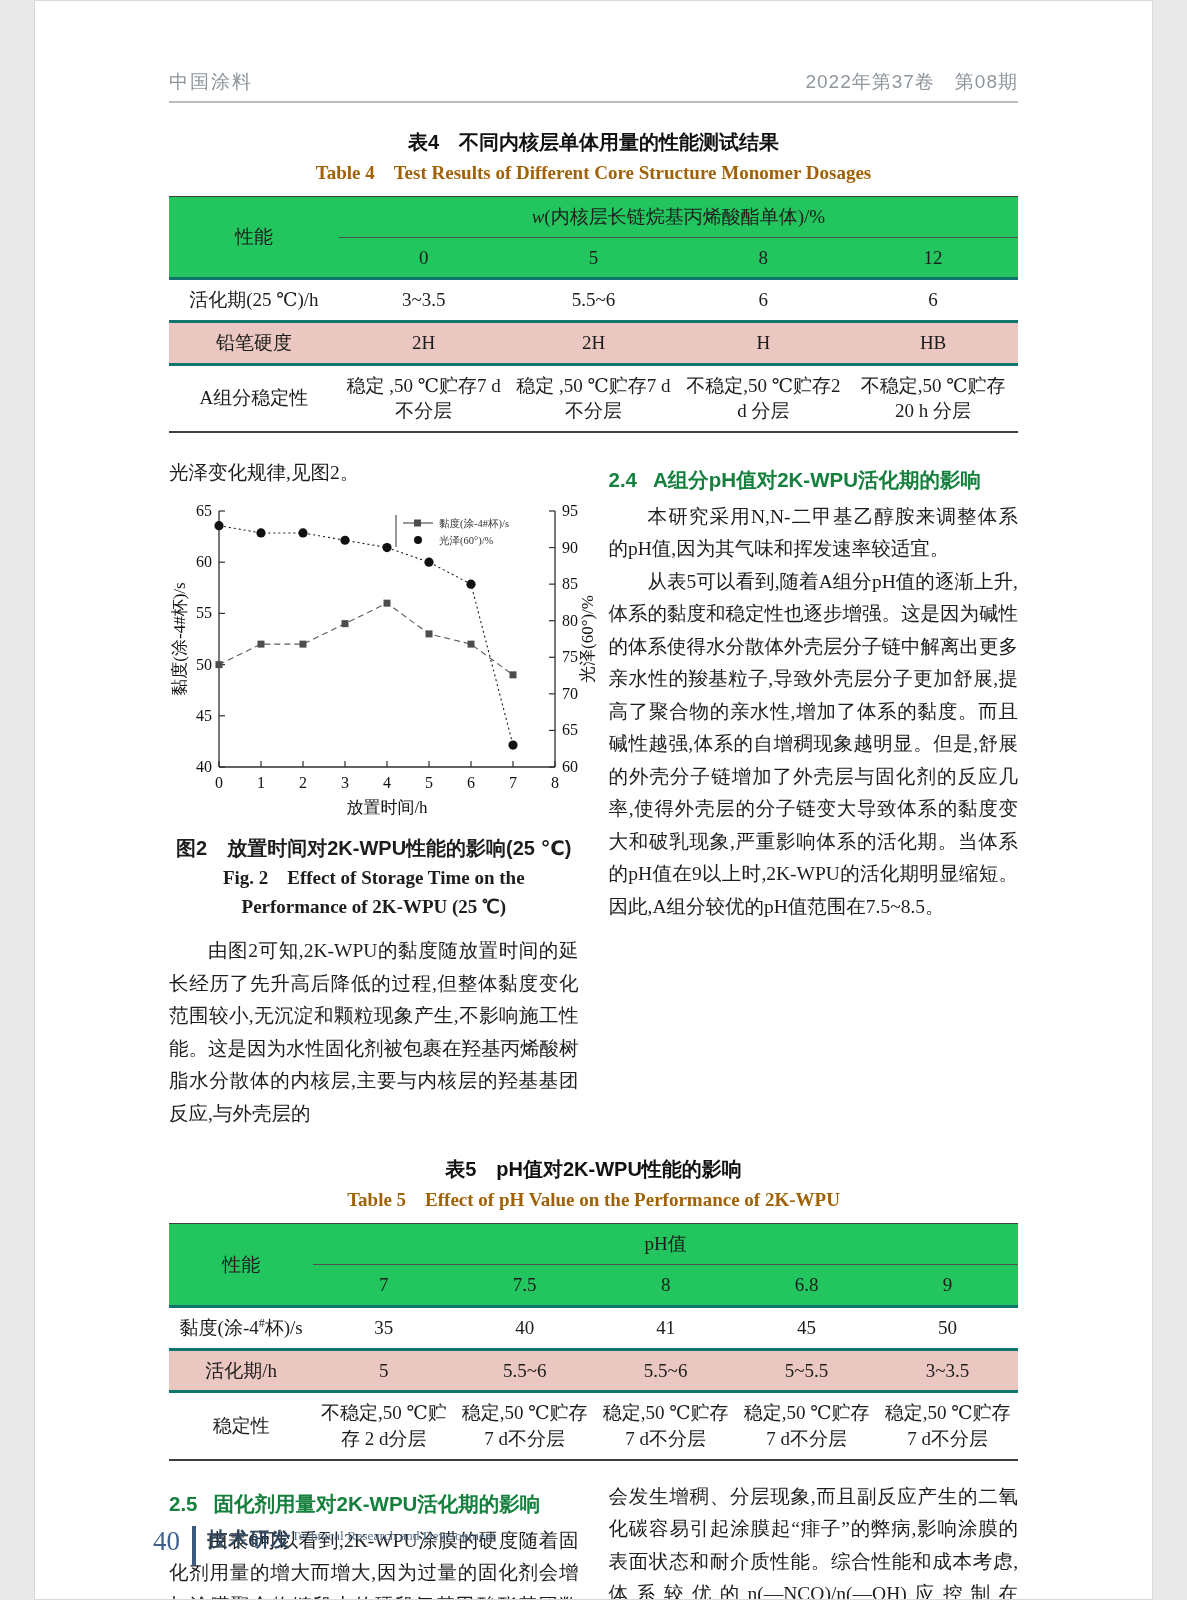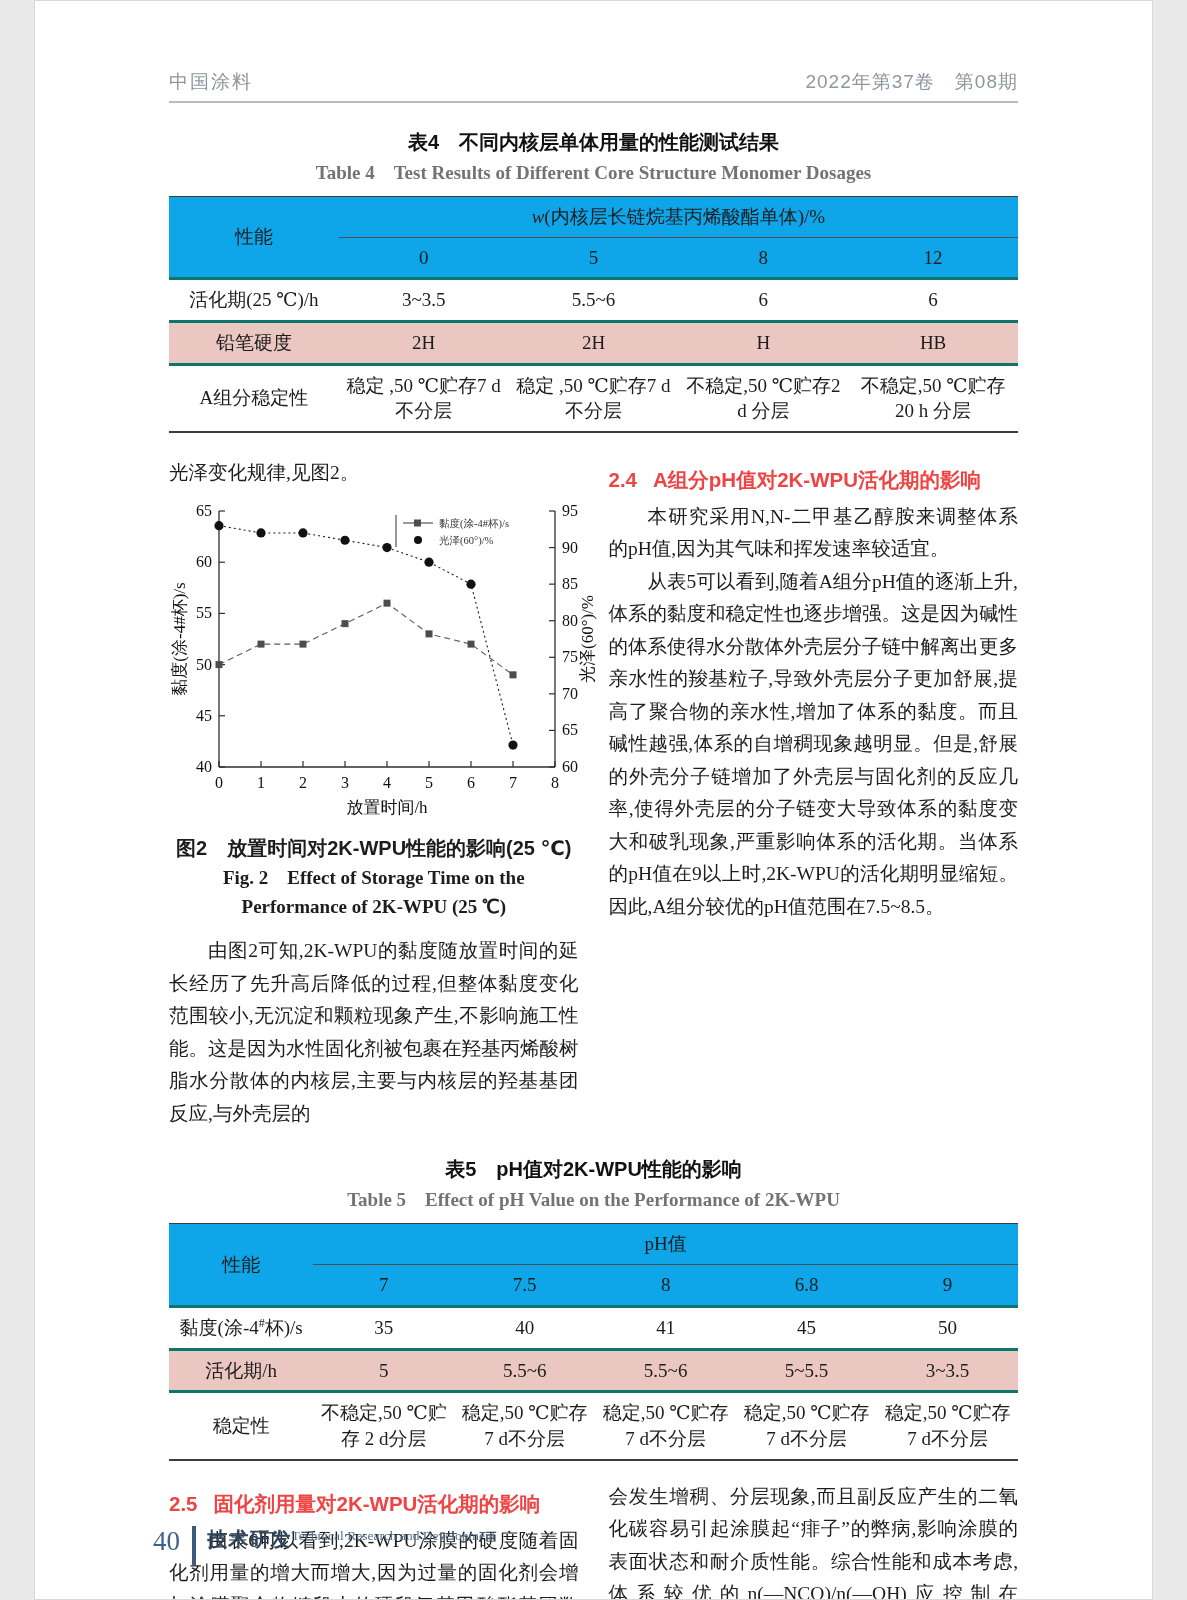--- a/index.html
+++ b/index.html
@@ -12,36 +12,36 @@
   
   .page-header{display:flex;justify-content:space-between;align-items:flex-end;
     border-bottom:2px solid #b9bdc2;padding-bottom:6px;
     font-family:"Liberation Sans","DejaVu Sans",sans-serif;
     color:#8e969e;font-size:19px;letter-spacing:2px;}
   .page-header .issue{letter-spacing:1px;}
   
   .tbl-title-cn{font-family:"Liberation Sans","DejaVu Sans",sans-serif;font-weight:bold;
     font-size:20px;text-align:center;margin:26px 0 4px;color:#111;}
   .tbl-title-en{font-family:"Liberation Serif",serif;font-weight:bold;
-    font-size:19px;text-align:center;margin:0 0 10px;color:#737373;}
+    font-size:19px;text-align:center;margin:0 0 10px;color:#a16207;}
   table{width:100%;border-collapse:collapse;font-size:19px;
     border-top:1.5px solid #3e3e3e;border-bottom:2px solid #3e3e3e;table-layout:fixed;}
   th,td{text-align:center;padding:7px 4px;font-weight:normal;line-height:1.35;}
-  thead th{background:#0ea5e9;}
+  thead th{background:#22c55e;}
   th.group-th{border-bottom:1px solid #4f4f4f;}
   tbody td{border-top:3px solid #0f766e;}
   tr.row-alt td{background:#eac7c0;}
   sup{font-size:12px;}
   
   .cols{display:flex;gap:30px;margin-top:24px;}
   .col{flex:1;min-width:0;}
   .para{font-size:19.5px;line-height:32.5px;text-align:justify;text-indent:2em;margin:0;}
   .para.noindent{text-indent:0;}
   .sec-head{font-family:"Liberation Sans","DejaVu Sans",sans-serif;font-weight:bold;
-    color:#ef4444;font-size:20.5px;margin:9px 0 7px;display:flex;gap:16px;align-items:baseline;}
+    color:#15803d;font-size:20.5px;margin:9px 0 7px;display:flex;gap:16px;align-items:baseline;}
   
   .figure{margin-top:8px;}
   .fig-cap-cn{font-family:"Liberation Sans","DejaVu Sans",sans-serif;font-weight:bold;
     font-size:20px;text-align:center;margin:2px 0 2px;}
   .fig-cap-en{font-family:"Liberation Serif",serif;font-weight:bold;
     font-size:19px;text-align:center;margin:0 0 14px;line-height:1.5;}
   
   .page-footer{position:absolute;left:118px;bottom:34px;display:flex;gap:12px;align-items:stretch;}
   .page-footer .pgnum{font-size:27px;color:#40618c;align-self:flex-end;padding-bottom:8px;
     font-family:"Liberation Serif",serif;}

